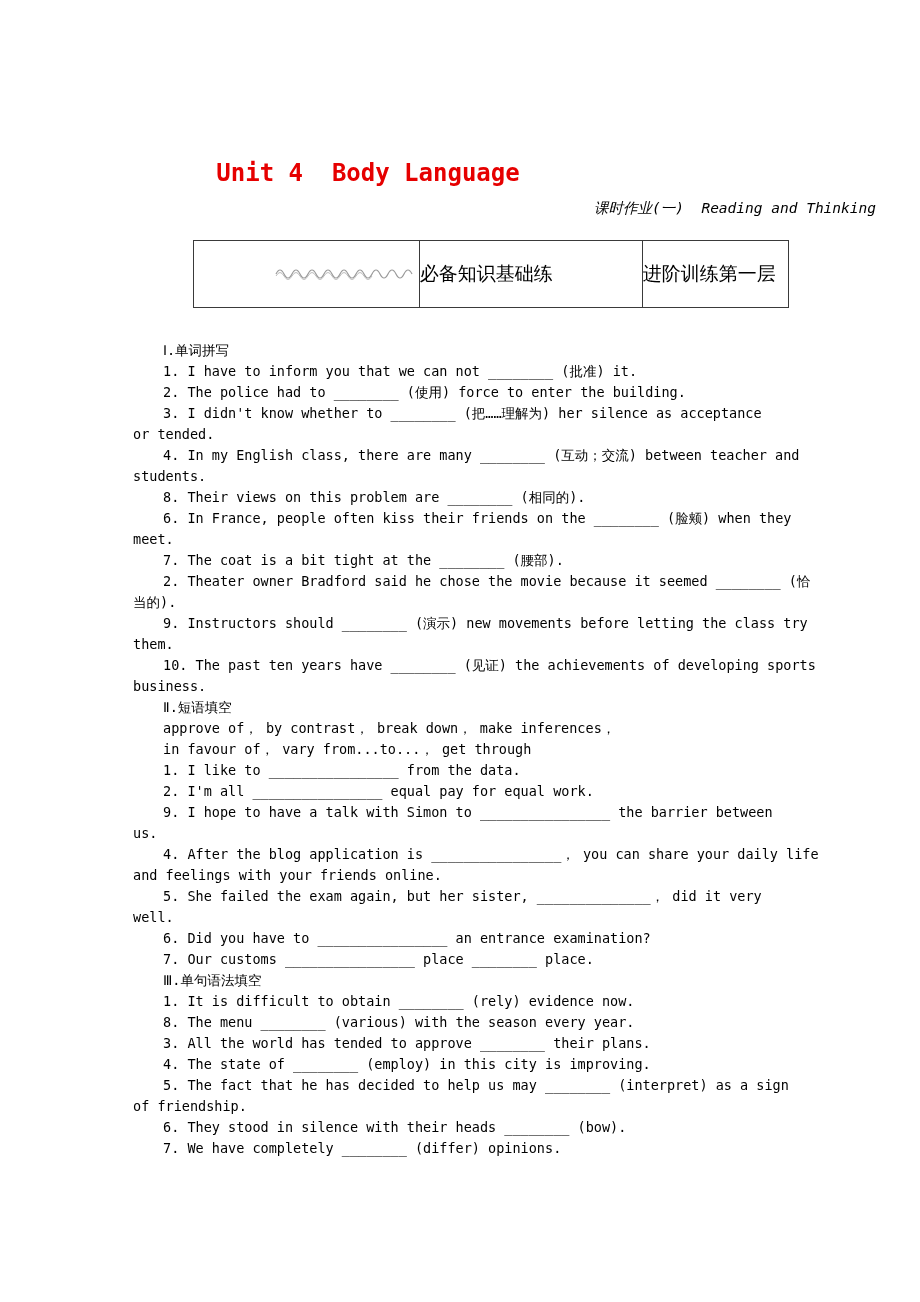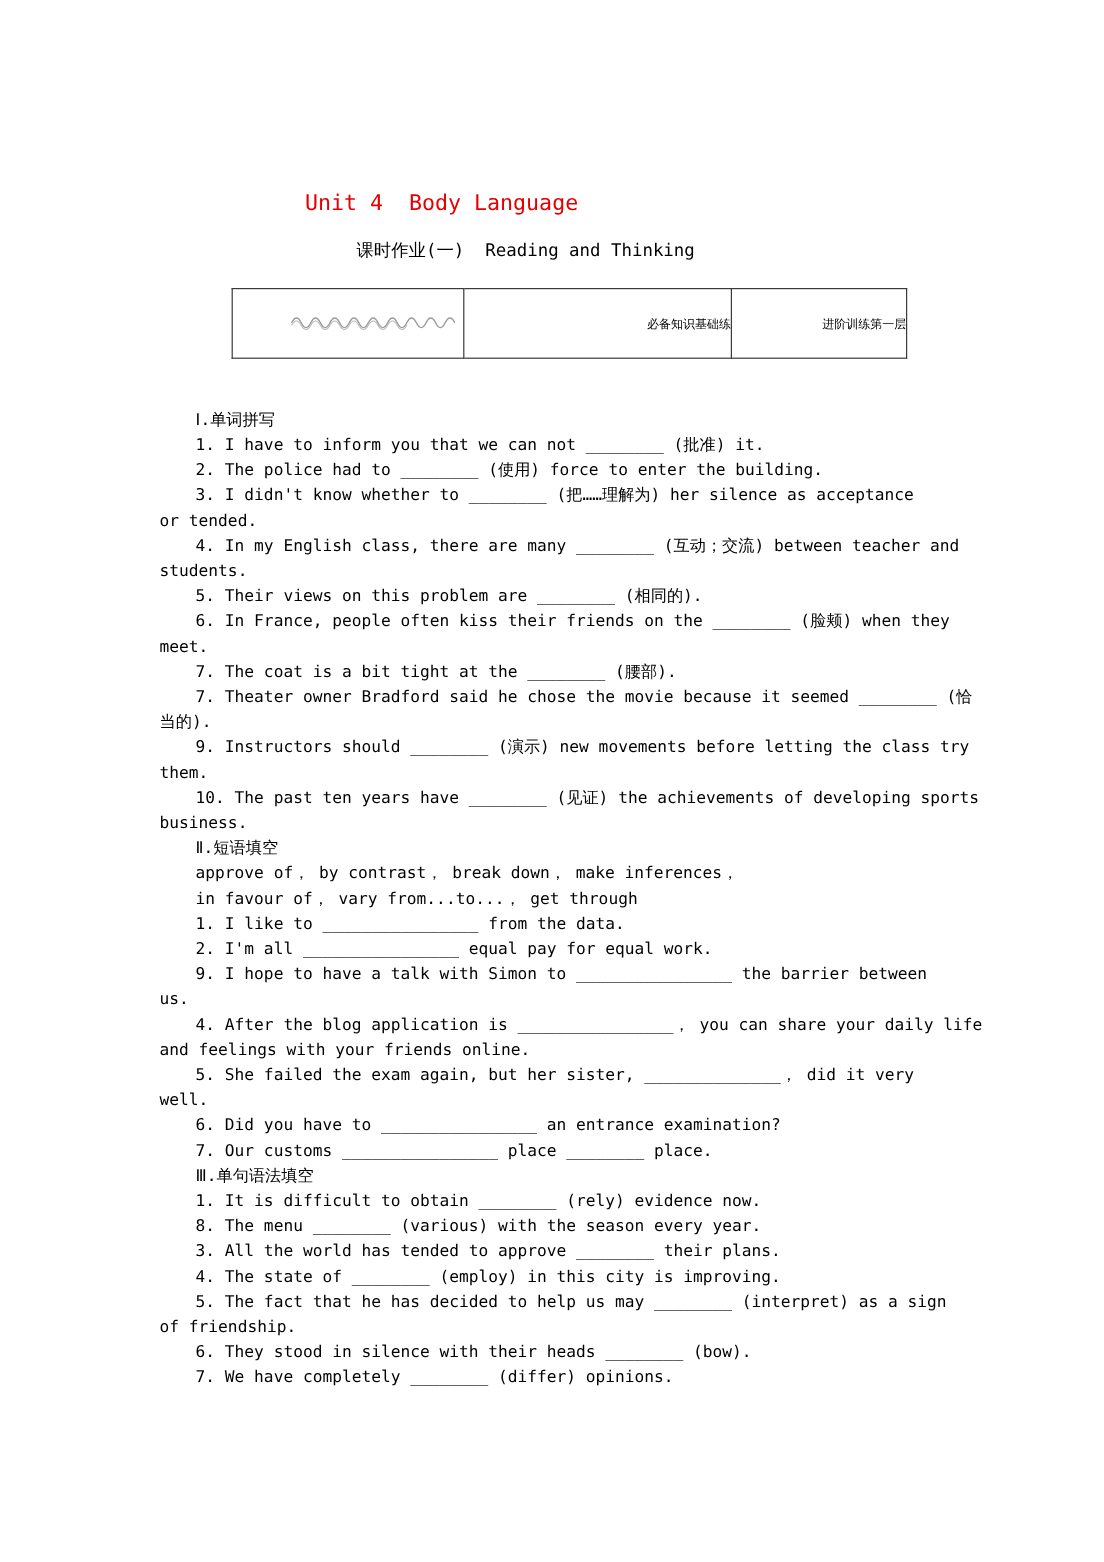--- a/index.html
+++ b/index.html
@@ -6,44 +6,45 @@
   html, body { width: 920px; height: 1302px; background: #ffffff; }
   body {
     position: relative;
     font-family: "DejaVu Sans Mono", "Liberation Mono", monospace;
     color: #000000;
   }
   .title {
     position: absolute;
     top: 159px; left: 0; width: 736px;
     text-align: center;
-    font-size: 18px;
-    font-weight: normal;
+    font-size: 24px;
+    font-weight: bold;
     color: #e60000;
     white-space: pre;
   }
   .subtitle {
     position: absolute;
     top: 199px; left: 0; width: 876px;
-    text-align: center;
+    text-align: right;
     font-size: 14.5px;
     white-space: pre;
+    font-style: italic;
   }
   table.header-box {
     position: absolute;
     top: 240px; left: 193px;
     border-collapse: collapse;
     table-layout: fixed;
   }
   table.header-box td {
     border: 1px solid #3a3a3a;
     height: 58px;
-    text-align: right;
+    text-align: left;
     vertical-align: middle;
-    font-size: 10px;
+    font-size: 19px;
     white-space: pre;
   }
   td.cell-deco { text-align: left; padding-left: 10px; }
   .content {
     position: absolute;
     top: 340px; left: 133px; width: 720px;
   }
   .line {
     white-space: pre;
     height: 21px;
@@ -81,25 +82,25 @@
 
 <div class="content">
 
   <div class="line heading">Ⅰ.单词拼写</div>
   <div class="line">1. I have to inform you that we can not ________ (批准) it.</div>
   <div class="line">2. The police had to ________ (使用) force to enter the building.</div>
   <div class="line">3. I didn't know whether to ________ (把……理解为) her silence as acceptance</div>
   <div class="line cont">or tended.</div>
   <div class="line">4. In my English class, there are many ________ (互动；交流) between teacher and</div>
   <div class="line cont">students.</div>
-  <div class="line">5. Their views on this problem are ________ (相同的).</div>
+  <div class="line">8. Their views on this problem are ________ (相同的).</div>
   <div class="line">6. In France, people often kiss their friends on the ________ (脸颊) when they</div>
   <div class="line cont">meet.</div>
   <div class="line">7. The coat is a bit tight at the ________ (腰部).</div>
-  <div class="line">7. Theater owner Bradford said he chose the movie because it seemed ________ (恰</div>
+  <div class="line">2. Theater owner Bradford said he chose the movie because it seemed ________ (恰</div>
   <div class="line cont">当的).</div>
   <div class="line">9. Instructors should ________ (演示) new movements before letting the class try</div>
   <div class="line cont">them.</div>
   <div class="line">10. The past ten years have ________ (见证) the achievements of developing sports</div>
   <div class="line cont">business.</div>
 
   <div class="line heading">Ⅱ.短语填空</div>
   <div class="line">approve of， by contrast， break down， make inferences，</div>
   <div class="line">in favour of， vary from...to...， get through</div>
   <div class="line">1. I like to ________________ from the data.</div>

